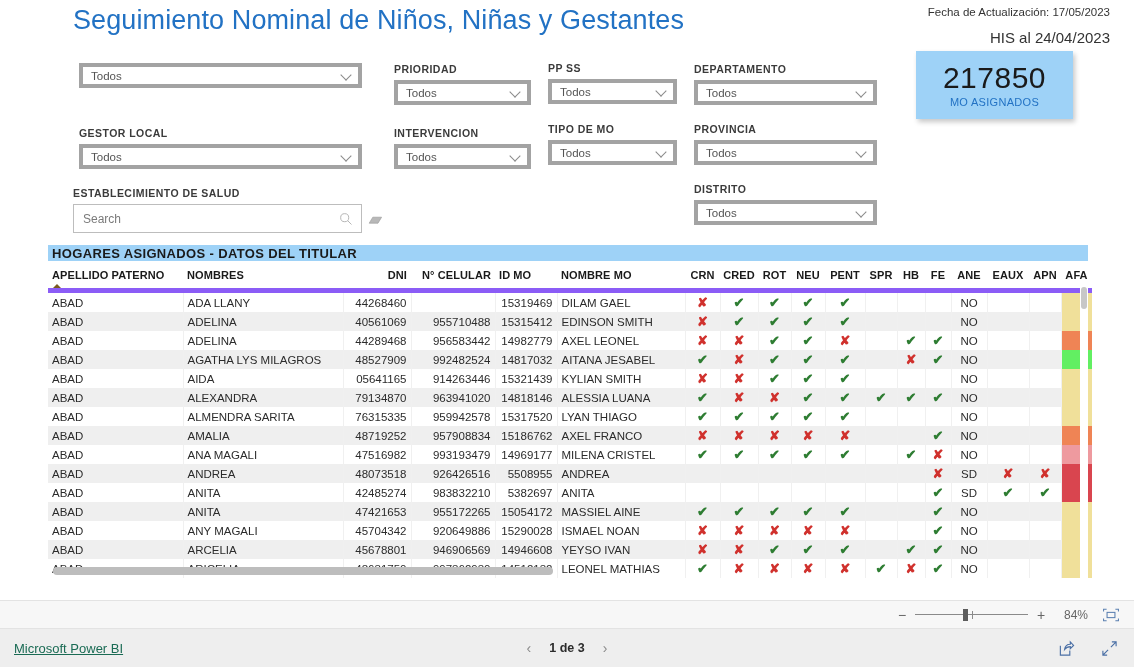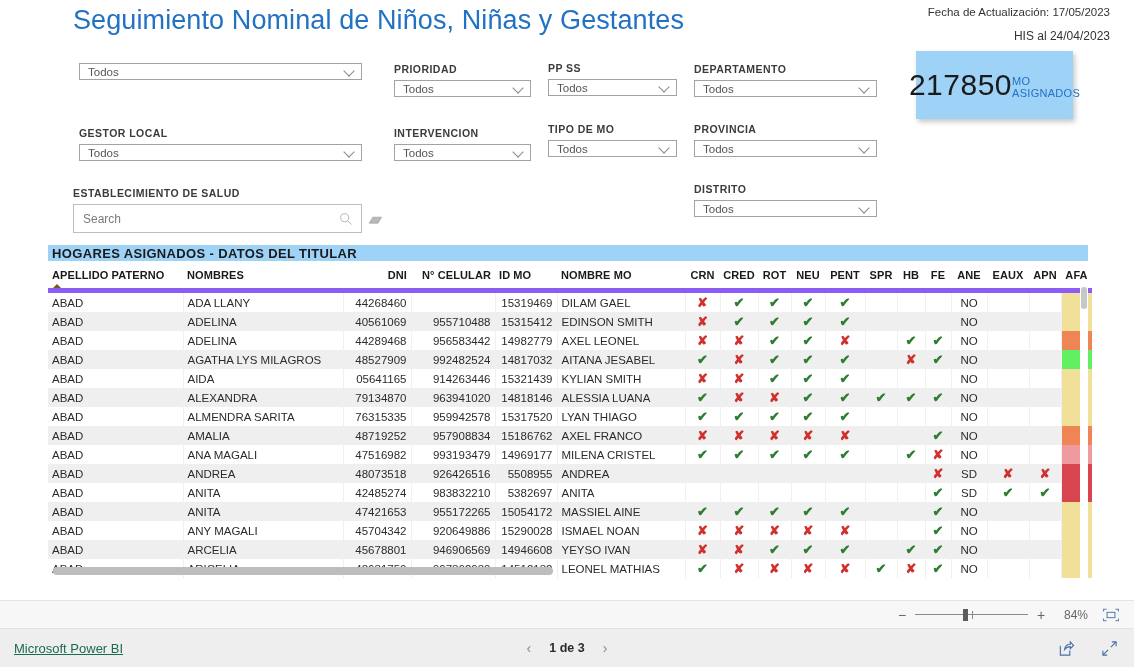--- a/index.html
+++ b/index.html
@@ -16,42 +16,42 @@
     position: absolute; left: 73px; top: 5px;
     font-size: 27px; font-weight: 400; color: #2272c4;
     letter-spacing: 0.1px; white-space: nowrap;
   }
   .upd-line1 {
     position: absolute; right: 24px; top: 6px;
     font-size: 11.5px; color: #333; white-space: nowrap;
   }
   .upd-line2 {
     position: absolute; right: 24px; top: 29px;
-    font-size: 12px; color: #333; white-space: nowrap;
+    font-size: 15px; color: #333; white-space: nowrap;
   }
 
   
   .kpi-card {
     position: absolute; left: 916px; top: 51px; width: 157px; height: 68px;
     background: #9ed2f7;
     box-shadow: 2px 3px 5px rgba(0,0,0,0.22);
-    display: flex; flex-direction: row; align-items: center; justify-content: center;
+    display: flex; flex-direction: column; align-items: center; justify-content: center;
   }
   .kpi-value { font-size: 30px; color: #1a1a1a; font-weight: 400; line-height: 1.05; letter-spacing: 0.5px; }
   .kpi-label { font-size: 11px; color: #2272c4; margin-top: 3px; letter-spacing: 0.3px; }
 
   
   .flt { position: absolute; }
   .flt-label {
     font-size: 10.5px; color: #3b3b3b; font-weight: 700;
     letter-spacing: 0.45px; margin-bottom: 5px; white-space: nowrap;
   }
   .flt-select {
-    position: relative; border: 1px solid #a3a3a3; background: #fff;
-    height: 17px; display: flex; align-items: center;
+    position: relative; border: 4px solid #a3a3a3; background: #fff;
+    height: 25px; display: flex; align-items: center;
     padding: 0 22px 0 8px; font-size: 11.5px; color: #555;
   }
   .chev {
     position: absolute; right: 7px; top: 50%; width: 9px; height: 9px;
     margin-top: -5px;
   }
   .chev:before {
     content: ""; position: absolute; left: 0; top: 0;
     width: 7px; height: 7px; border-right: 1.2px solid #8a8a8a;
     border-bottom: 1.2px solid #8a8a8a; transform: rotate(45deg);

